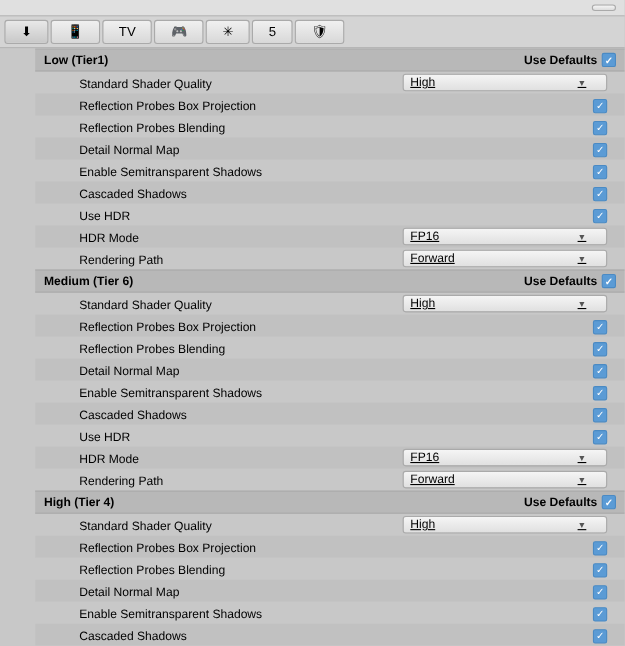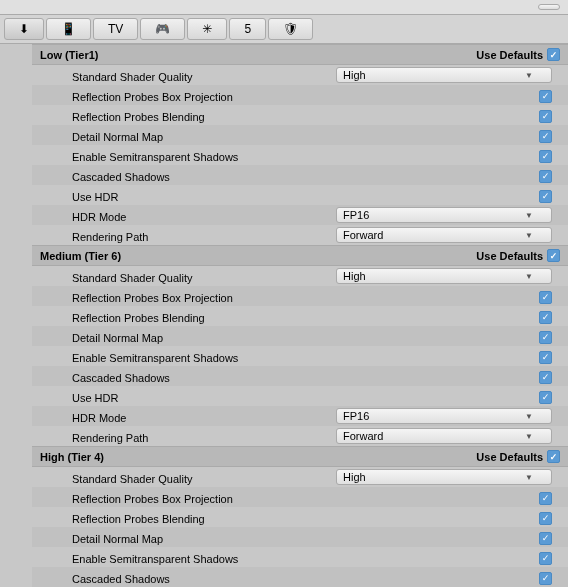--- a/index.html
+++ b/index.html
@@ -109,26 +109,27 @@
       color: white;
       font-size: 9px;
       line-height: 1;
     }
     .dropdown {
       background: linear-gradient(to bottom, #f5f5f5, #e0e0e0);
       border: 1px solid #aaa;
       border-radius: 3px;
       padding: 1px 18px 1px 6px;
       font-size: 11px;
-      width: 216px;
+      width: 186px;
       position: relative;
       display: flex;
       align-items: center;
       justify-content: space-between;
       cursor: pointer;
+      text-decoration: underline;
     }
     .dropdown-arrow {
       font-size: 8px;
       color: #555;
     }
     .header-checkbox {
       width: 13px;
       height: 13px;
       background: #5b9bd5;
       border: 1px solid #4a8ac4;

